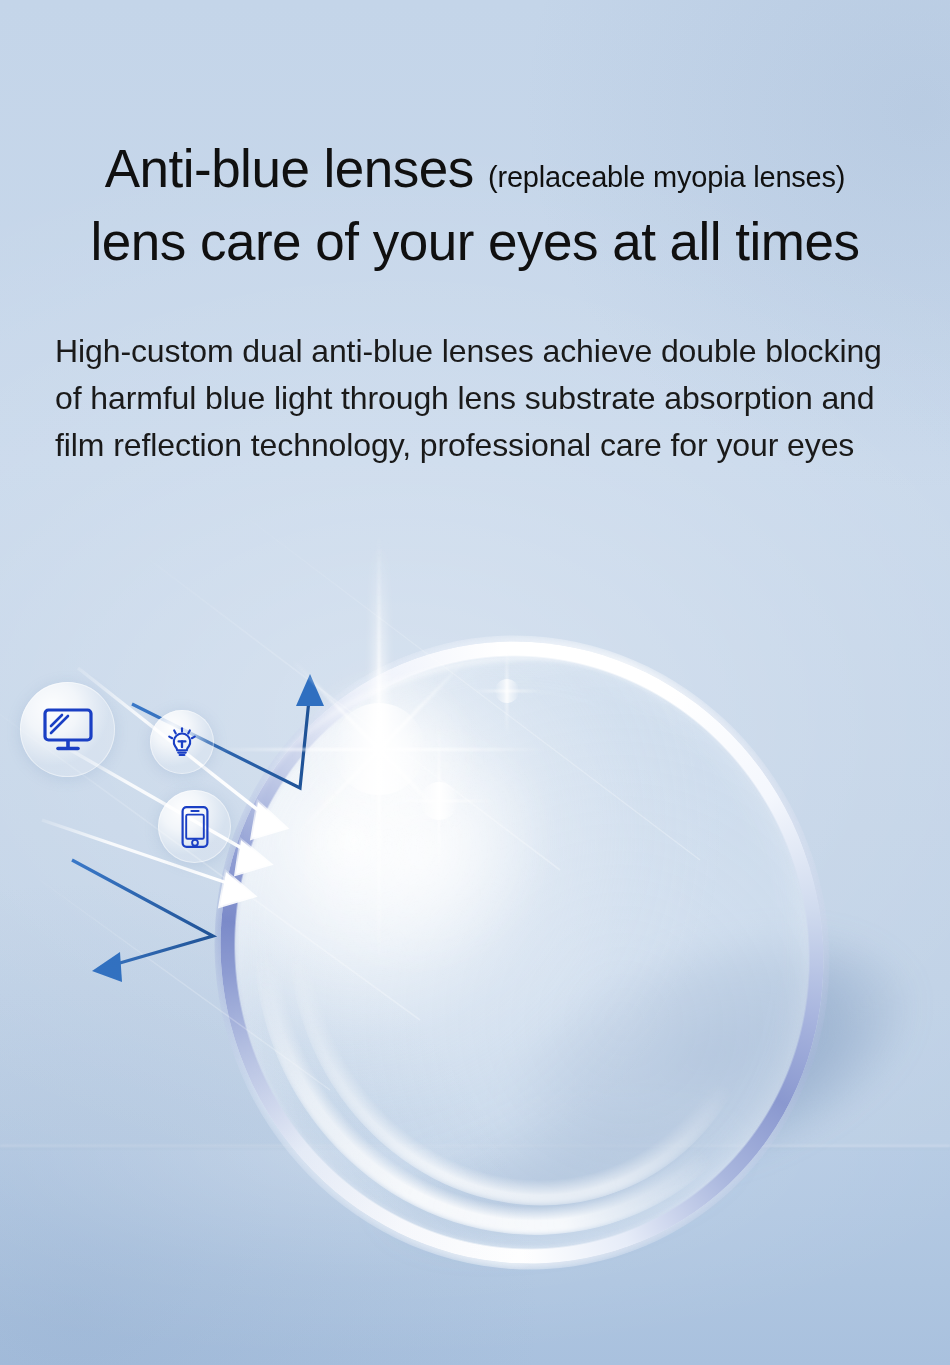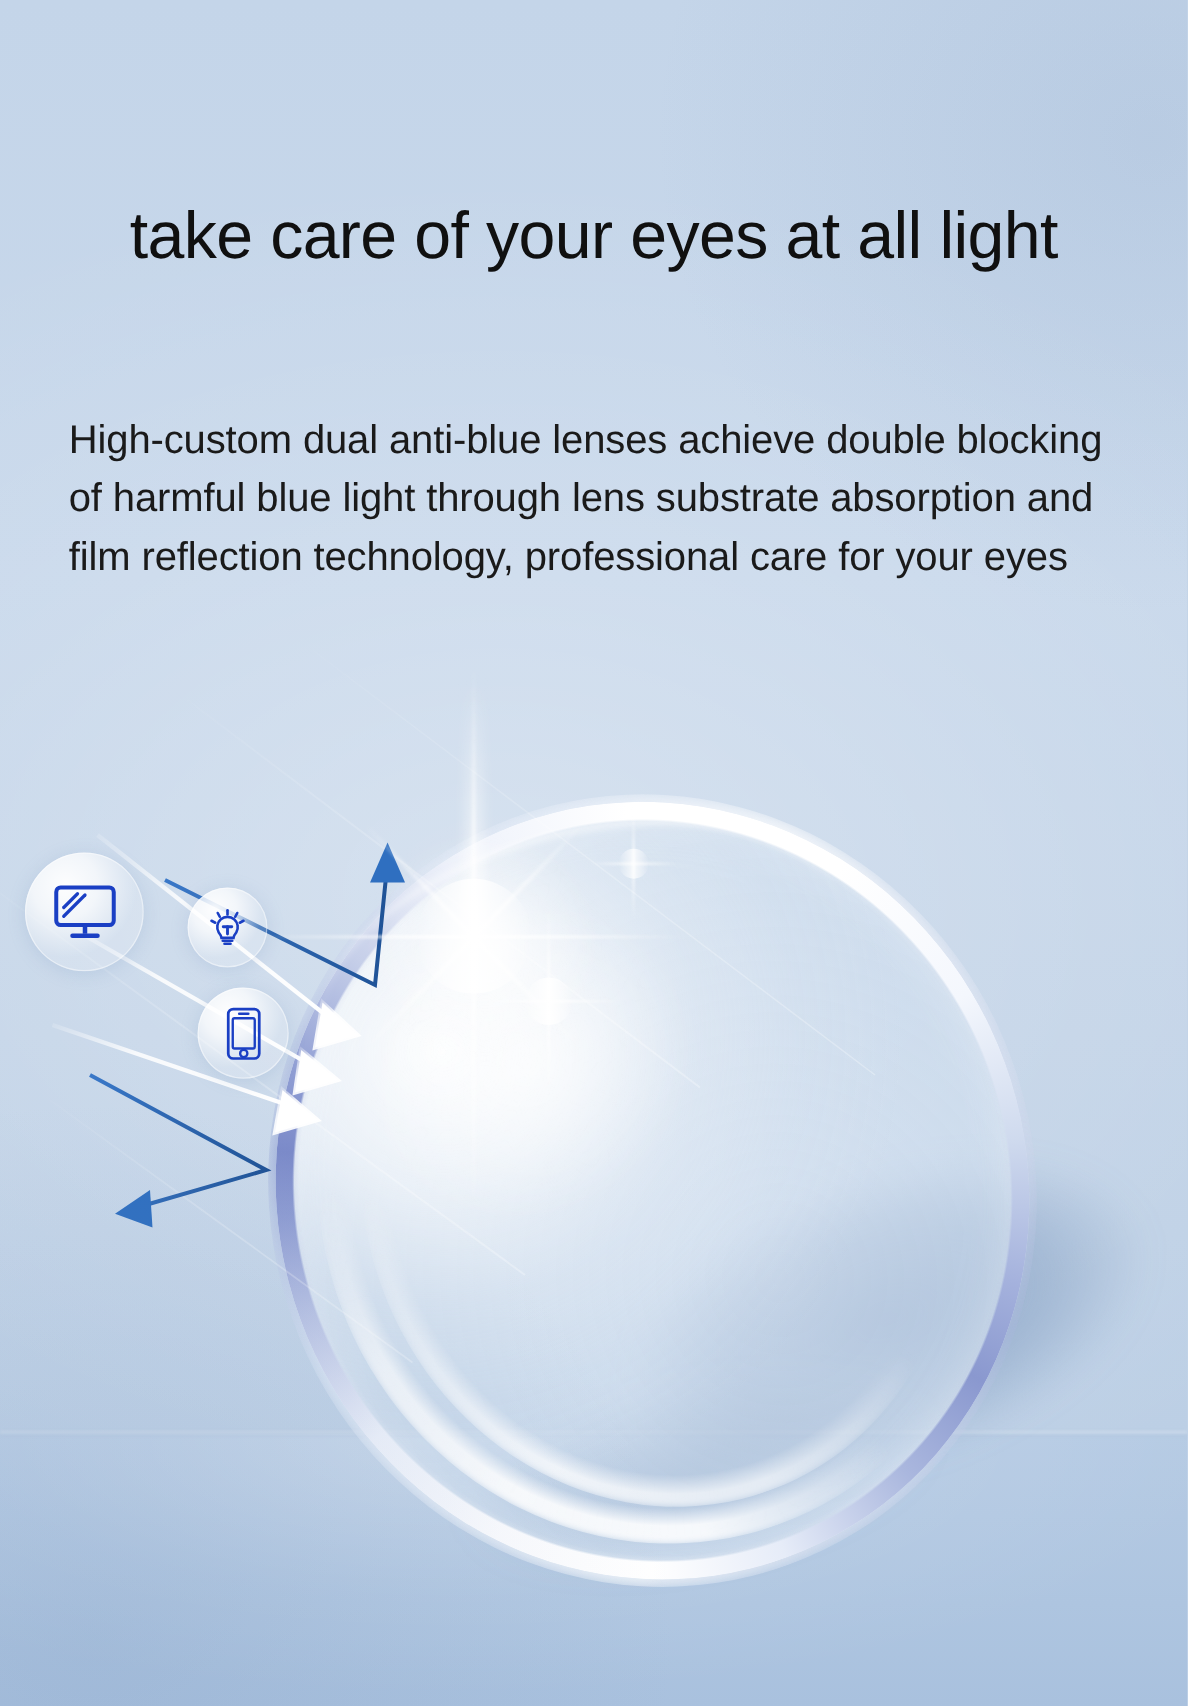--- a/index.html
+++ b/index.html
@@ -311,18 +311,19 @@
         <rect x="6.2" y="9.6" width="17.6" height="24.2" rx="1.4" stroke-width="1.9"></rect>
         <line x1="11.4" y1="6" x2="18.6" y2="6" stroke-width="2.1" stroke-linecap="round"></line>
         <circle cx="15" cy="37.8" r="2.9" stroke-width="1.9"></circle>
       </svg>
     </span>
   </div>
 
   <div class="wall-vignette"></div>
 
   <div class="headline">
-    <div class="hl-line2">take care of your eyes at all light</div>
+    <div class="hl-line1"><span>Anti-blue lenses</span> <span class="hl-small">(replaceable myopia lenses)</span></div>
+    <div class="hl-line2">lens care of your eyes at all times</div>
   </div>
 
   <div class="subcopy">High-custom dual anti-blue lenses achieve double blocking of harmful blue light through lens substrate absorption and film reflection technology, professional care for your eyes</div>
 
 </div>
 
 </body></html>

